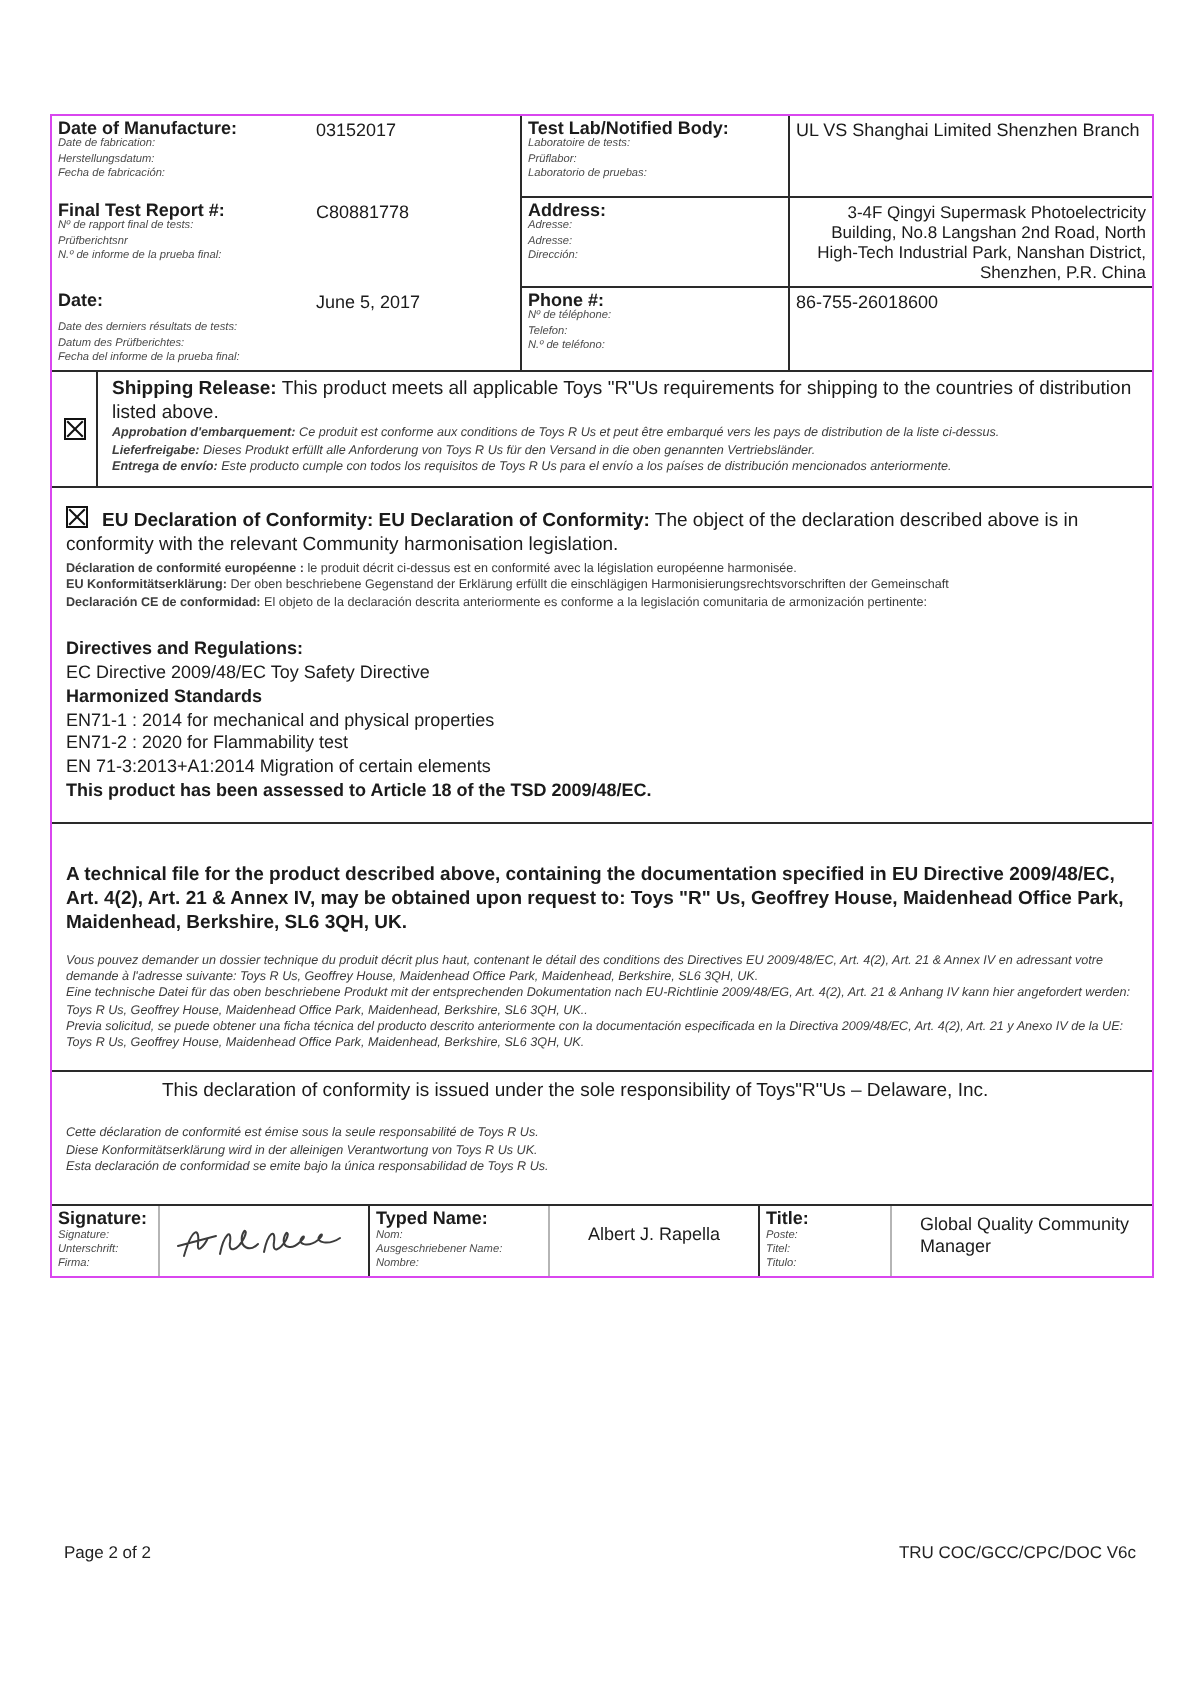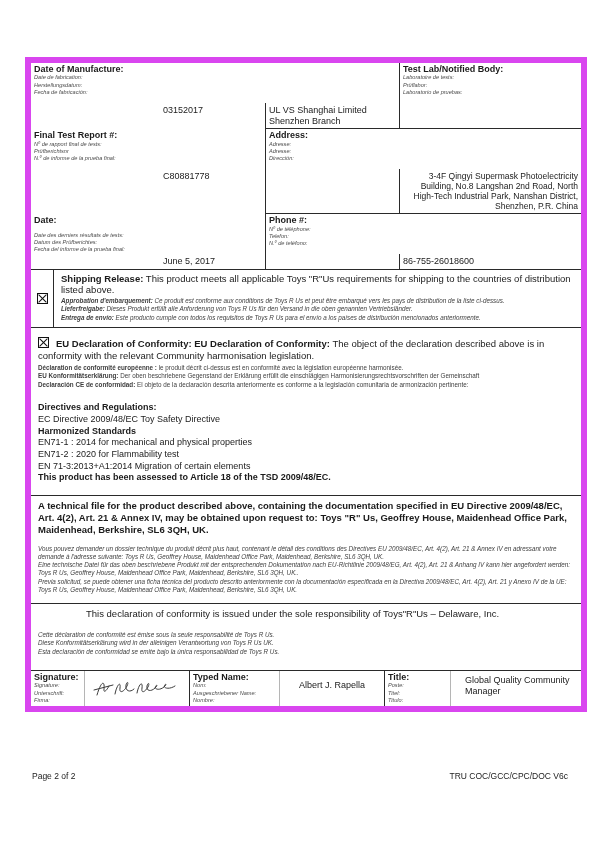--- a/index.html
+++ b/index.html
@@ -1,31 +1,31 @@
 <!DOCTYPE html>
 <html><head>
 <meta charset="utf-8">
 <style>
   html,body { margin:0; padding:0; }
   body { background:#e8e8e8; font-family:"Liberation Sans", sans-serif; }
   .page {
     position:relative; width:600px; height:845px; background:#ffffff;
     margin:0 auto; color:#1b1b1b; overflow:hidden;
   }
-  .doc { position:absolute; left:25px; top:57px; width:550px; border:6px solid #d946ef; }
+  .doc { position:absolute; left:25px; top:57px; width:550px; border:1px solid #d946ef; }
 
   
   .info-grid { display:grid; grid-template-columns:130px 104px 134px 1fr;
                grid-template-rows:minmax(41px,auto) minmax(41px,auto) minmax(37px,auto); }
   .cell { padding:1px 3px 2px 3px; }
   .bl { border-left:1px solid #2a2a2a; }
   .bb { border-bottom:1px solid #2a2a2a; }
   .lbl { font-weight:bold; font-size:9px; line-height:1.15; }
   .sub { font-style:italic; font-size:5.6px; color:#4a4a4a; line-height:1.3; }
-  .val { font-size:9px; line-height:1.18; padding-top:2px;margin-top:40px; }
+  .val { font-size:9px; line-height:1.18; padding-top:2px; }
   .val-left { padding-left:2px; }
 
   
   .shipping { display:flex; border-top:1px solid #2a2a2a; min-height:57px; }
   .check-col { width:22px; border-right:1px solid #2a2a2a; display:flex; align-items:center; justify-content:center; flex:0 0 22px; }
   .checkbox { width:9px; height:9px; border:1px solid #111; position:relative; display:inline-block; background:#fff; }
   .checkbox::before, .checkbox::after { content:""; position:absolute; left:-1px; top:4px; width:11px; height:1px; background:#111; }
   .checkbox::before { transform:rotate(45deg); }
   .checkbox::after { transform:rotate(-45deg); }
   .ship-body { flex:1; padding:3px 7px 4px 7px; }
@@ -37,21 +37,21 @@
   
   .eu-section { border-top:1px solid #2a2a2a; padding:9px 7px 8px 7px; min-height:150px; }
   .eu-head { font-size:9.5px; line-height:1.25; }
   .eu-head .checkbox { vertical-align:-1px; margin-right:7px; }
   .eu-trans { font-size:6.3px; color:#3d3d3d; line-height:1.35; margin-top:2px; }
   .eu-trans b { font-weight:bold; }
   .directives { margin-top:13px; font-size:9px; line-height:1.3; }
   .dir-bold { font-weight:bold; }
 
   
-  .technical { border-top:1px solid #2a2a2a; padding:4px 7px 6px 7px; min-height:97px; }
+  .technical { border-top:1px solid #2a2a2a; padding:20px 7px 6px 7px; min-height:97px; }
   .tech-bold { font-weight:bold; font-size:9.5px; line-height:1.25; }
   .tech-trans { margin-top:9px; }
   .tech-trans .t-line { font-size:6.3px; font-style:italic; color:#3d3d3d; line-height:1.32; }
 
   
   .responsibility { border-top:1px solid #2a2a2a; padding:4px 7px 6px 7px; min-height:56px; }
   .resp-bold { font-weight:normal; font-size:9.5px; line-height:1.25;margin-left:48px; }
   .resp-trans { margin-top:11px; }
   .resp-trans .t-line { font-size:6.3px; font-style:italic; color:#3d3d3d; line-height:1.35; }
 
@@ -76,27 +76,27 @@
 
     <div class="info-grid">
 
       <div class="cell">
         <div class="lbl">Date of Manufacture:</div>
         <div class="sub">Date de fabrication:</div>
         <div class="sub">Herstellungsdatum:</div>
         <div class="sub">Fecha de fabricación:</div>
       </div>
       <div class="cell val val-left">03152017</div>
-      <div class="cell bl bb val">UL VS Shanghai Limited Shenzhen Branch</div>
       <div class="cell bl bb">
         <div class="lbl">Test Lab/Notified Body:</div>
         <div class="sub">Laboratoire de tests:</div>
         <div class="sub">Prüflabor:</div>
         <div class="sub">Laboratorio de pruebas:</div>
       </div>
+      <div class="cell bl bb val">UL VS Shanghai Limited Shenzhen Branch</div>
 
       <div class="cell">
         <div class="lbl">Final Test Report #:</div>
         <div class="sub">Nº de rapport final de tests:</div>
         <div class="sub">Prüfberichtsnr</div>
         <div class="sub">N.º de informe de la prueba final:</div>
       </div>
       <div class="cell val val-left">C80881778</div>
       <div class="cell bl bb">
         <div class="lbl">Address:</div>

